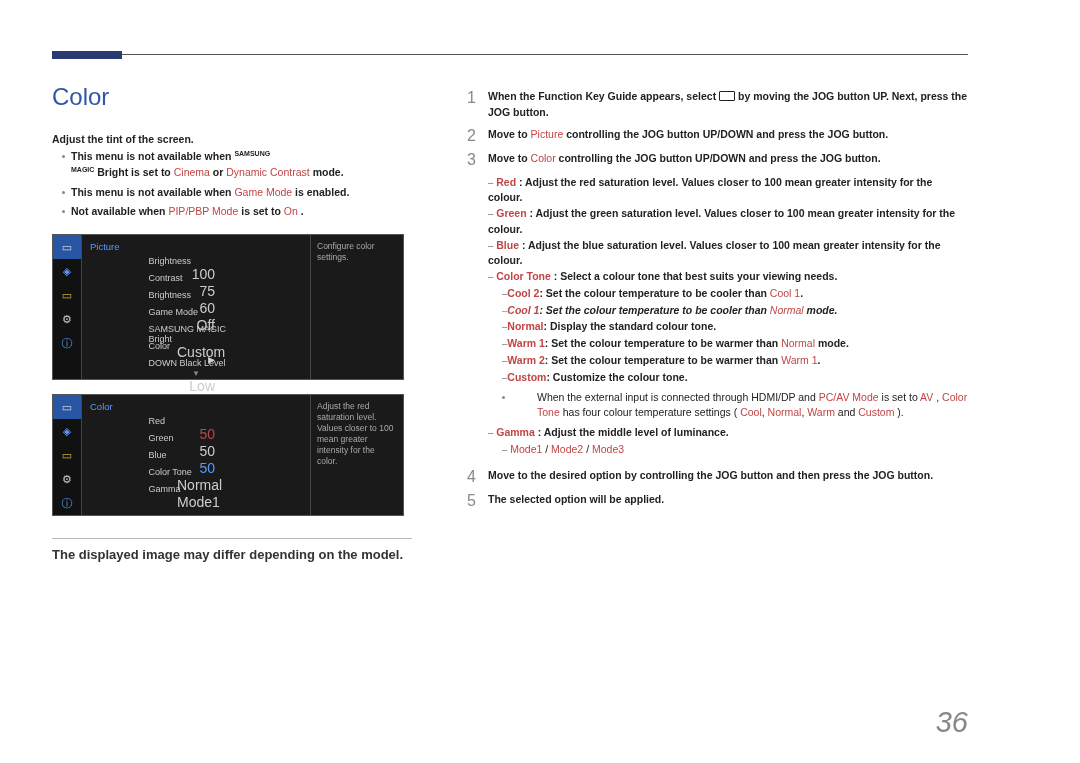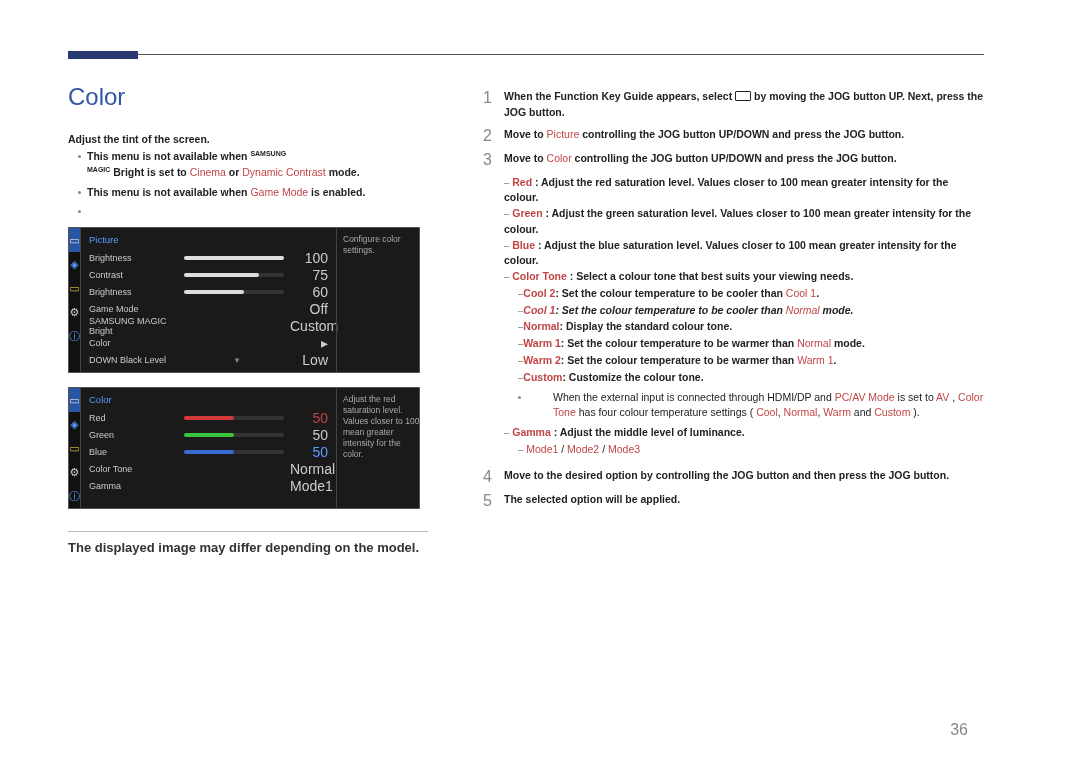--- a/index.html
+++ b/index.html
@@ -1,16 +1,16 @@
 <!DOCTYPE html>
 <html><head>
 <meta charset="utf-8">
 <style>
   html, body { margin: 0; padding: 0; width: 1080px; height: 763px; background: #fff; font-family: Arial, Helvetica, sans-serif; font-size: 10.5px; color: #222; }
-  .page { position: relative; width: 1020px; height: 763px; padding: 40px 52px 30px 52px; box-sizing: border-box; margin-left: 16px; }
+  .page { position: relative; width: 1020px; height: 763px; padding: 40px 52px 30px 52px; box-sizing: border-box; }
   .topbar { border-top: 1px solid #555; margin-top: 14px; position: relative; }
   .topbar-accent { position: absolute; left: 0; top: -4px; width: 70px; height: 8px; background: #2a3a72; }
   .columns { display: flex; gap: 38px; margin-top: 28px; }
   .left { width: 370px; flex-shrink: 0; }
   .right { flex: 1; }
   h1 { font-size: 24px; color: #3355a5; font-weight: 400; margin: 0 0 22px 0; }
   h2 { font-size: 17px; color: #555; font-weight: 400; margin: 0 0 16px 0; }
   .bold { font-weight: 700; }
   .bullet { display: flex; gap: 6px; margin: 4px 0 4px 10px; line-height: 1.5; }
   .bullet .dot { width: 3px; height: 3px; border-radius: 50%; background: #888; margin-top: 6px; flex-shrink: 0; }
@@ -19,27 +19,27 @@
   .step-num { font-size: 16px; color: #888; width: 16px; flex-shrink: 0; text-align: right; }
   .step-body { flex: 1; line-height: 1.5; }
   .dot-num { display:inline-block; font-size: 9.5px; color: #666;}
   .osd { background: #1a1a1a; border: 1px solid #555; width: 350px; margin: 14px 0; display: flex; color: #ccc; font-size: 9px; }
   .osd-nav { width: 28px; background: #111; display: flex; flex-direction: column; border-right: 1px solid #444; }
   .osd-nav div { height: 24px; display: flex; align-items: center; justify-content: center; font-size: 11px; }
   .osd-nav .sel { background: #2955a5; }
   .osd-main { flex: 1; display: flex; }
   .osd-list { flex: 1; padding: 4px 8px; }
   .osd-title { color: #5a9aff; margin: 2px 0 4px 0; font-size: 9.5px; }
-  .osd-row { display: flex; align-items: center; height: 17px; }
+  .osd-row { display: flex; align-items: center; height: 17px; flex-direction: column; }
   .osd-label { width: 95px; color: #ccc; }
   .osd-bar { width: 100px; height: 4px; background: #333; border-radius: 2px; position: relative; margin-right: 6px; }
   .osd-bar-fill { height: 100%; background: #ddd; border-radius: 2px; }
   .osd-val { width: 38px; text-align: right; color: #ccc; font-size: 14px; }
   .osd-side { width: 80px; border-left: 1px solid #444; padding: 6px; font-size: 8.5px; color: #aaa; line-height: 1.3; }
-  .pagenum { position: absolute; right: 68px; bottom: 24px; font-size: 16px; color: #888; }
+  .pagenum { position: absolute; right: 52px; bottom: 24px; font-size: 29px; color: #888; font-style: italic; }
   .footnote-rule { border-top: 1px solid #bbb; margin: 22px 0 8px 0; width: 360px; }
   .footnote { font-size: 13px; color: #333; font-weight: 700;}
   .menu-icon-glyph { display:inline-block; border:1px solid #222; width:14px; height:8px; border-radius:1px; position:relative; top:1px;}
 </style>
 </head>
 <body>
 
 <div class="page">
   <div class="topbar">
     <div class="topbar-accent"></div>
@@ -67,20 +67,27 @@
       <div class="bullet">
         <div class="dot"></div>
         <div>
           <span class="bold">This menu is not available when </span>
           <span class="red">Game Mode</span>
           <span class="bold"> is enabled.</span>
         </div>
       </div>
       <div class="bullet">
         <div class="dot"></div>
+        <div>
+          <span class="bold">Not available when </span>
+          <span class="red">PIP/PBP Mode</span>
+          <span class="bold"> is set to </span>
+          <span class="red">On</span>
+          <span class="bold">.</span>
+        </div>
       </div>
 
       <div class="osd">
         <div class="osd-nav">
           <div class="sel">▭</div>
           <div style="color:#5a9aff;">◈</div>
           <div style="color:#c7a93a;">▭</div>
           <div>⚙</div>
           <div style="color:#5a9aff;">ⓘ</div>
         </div>

